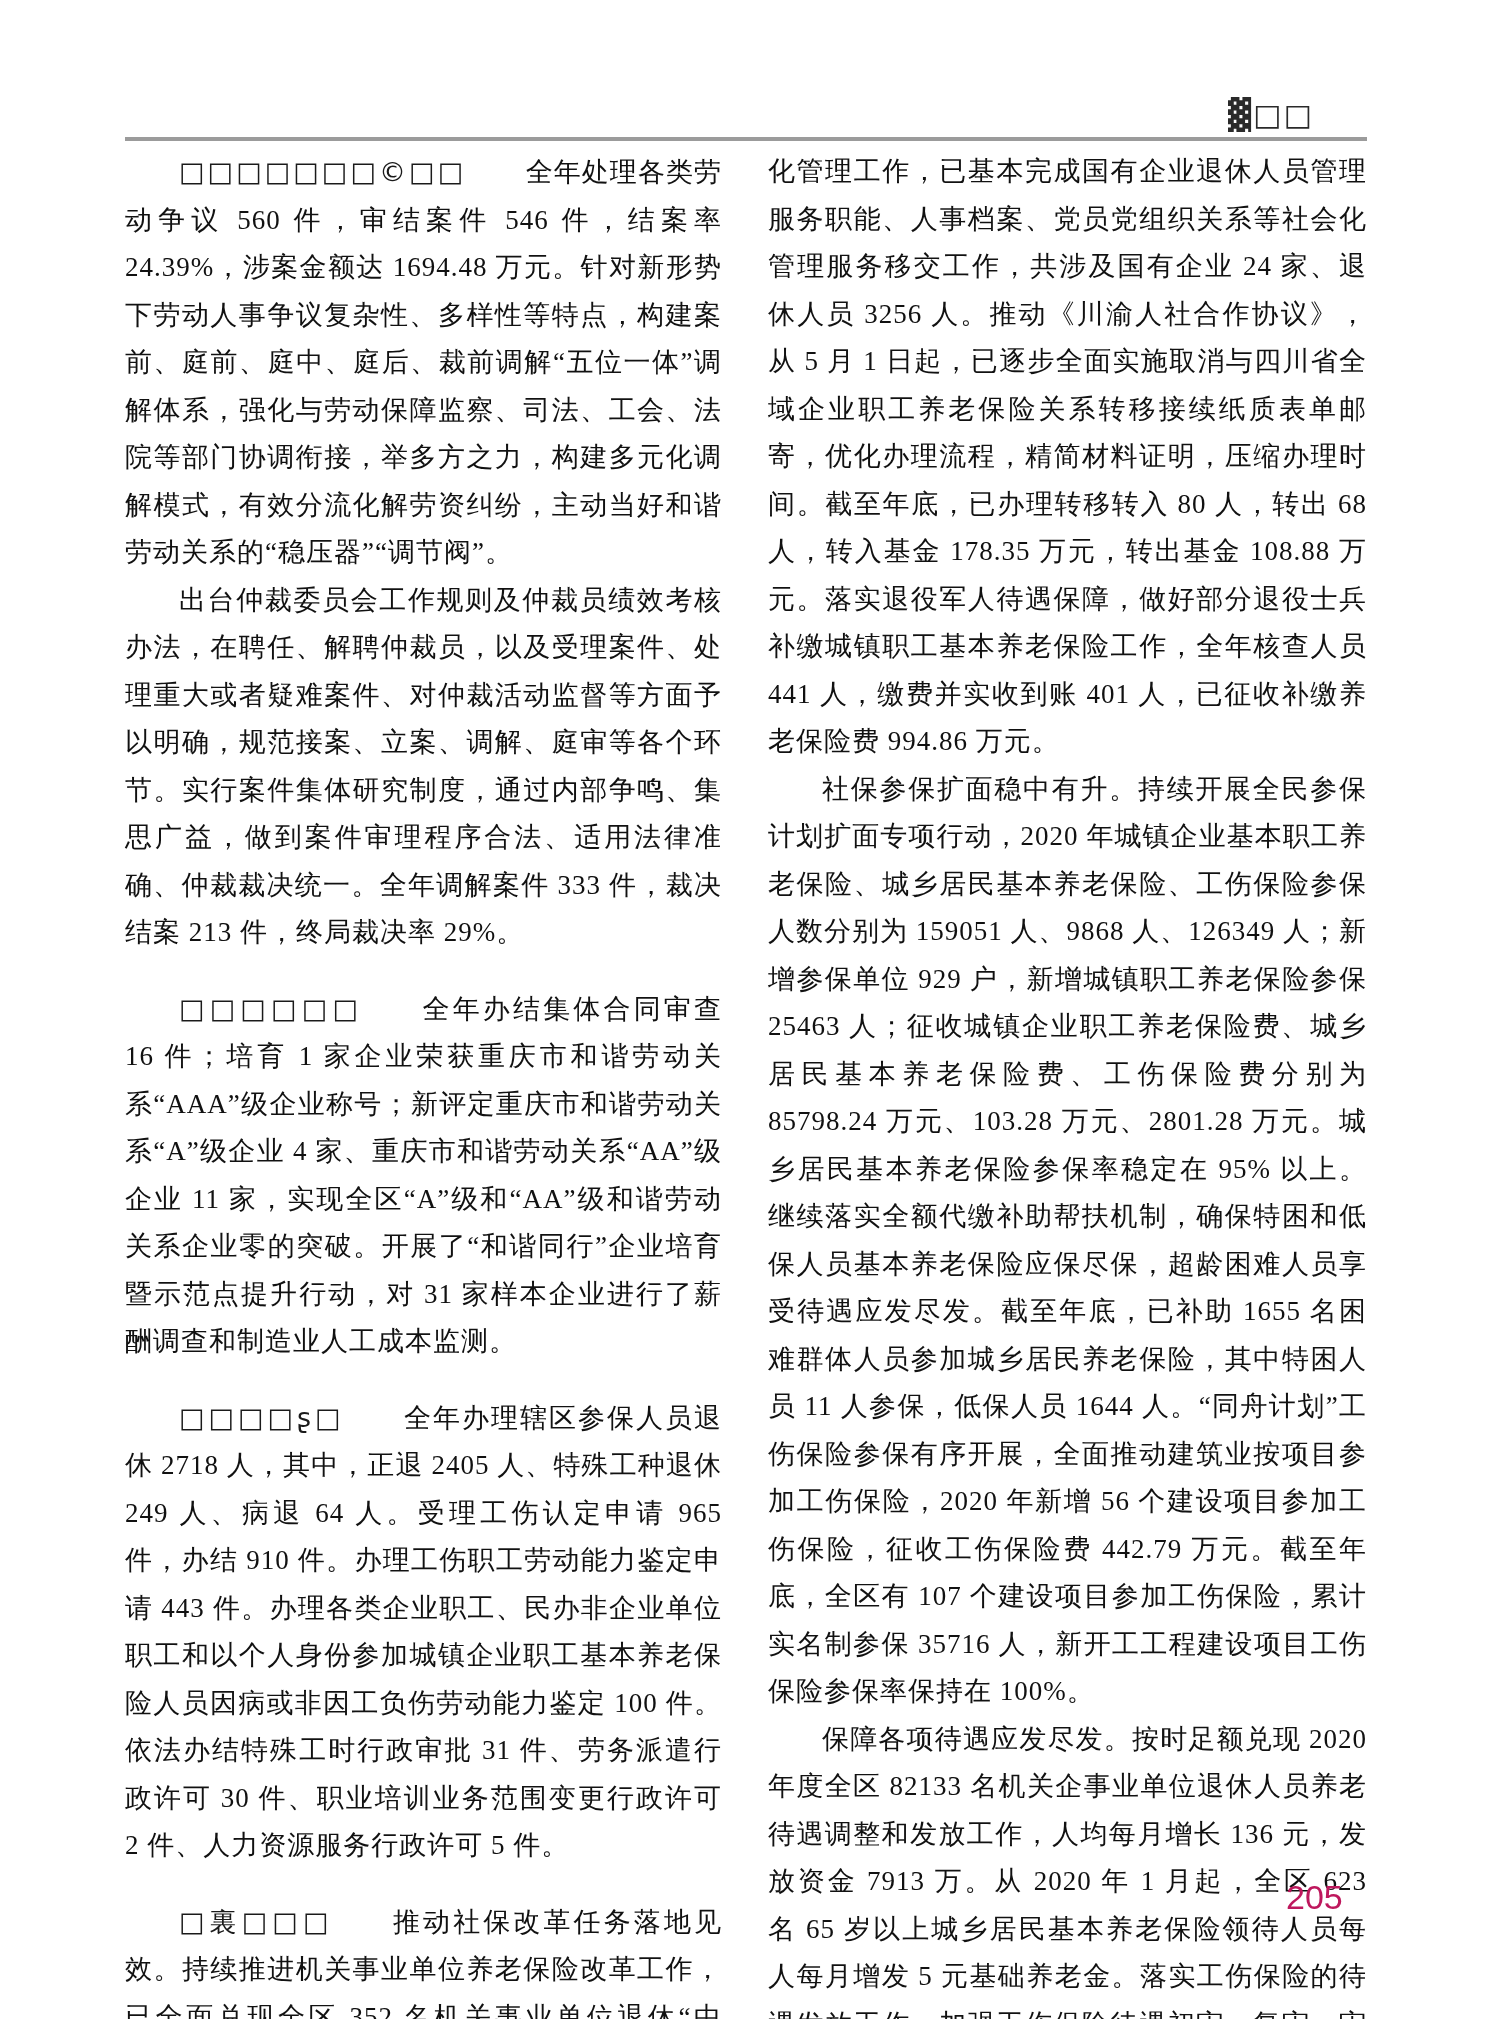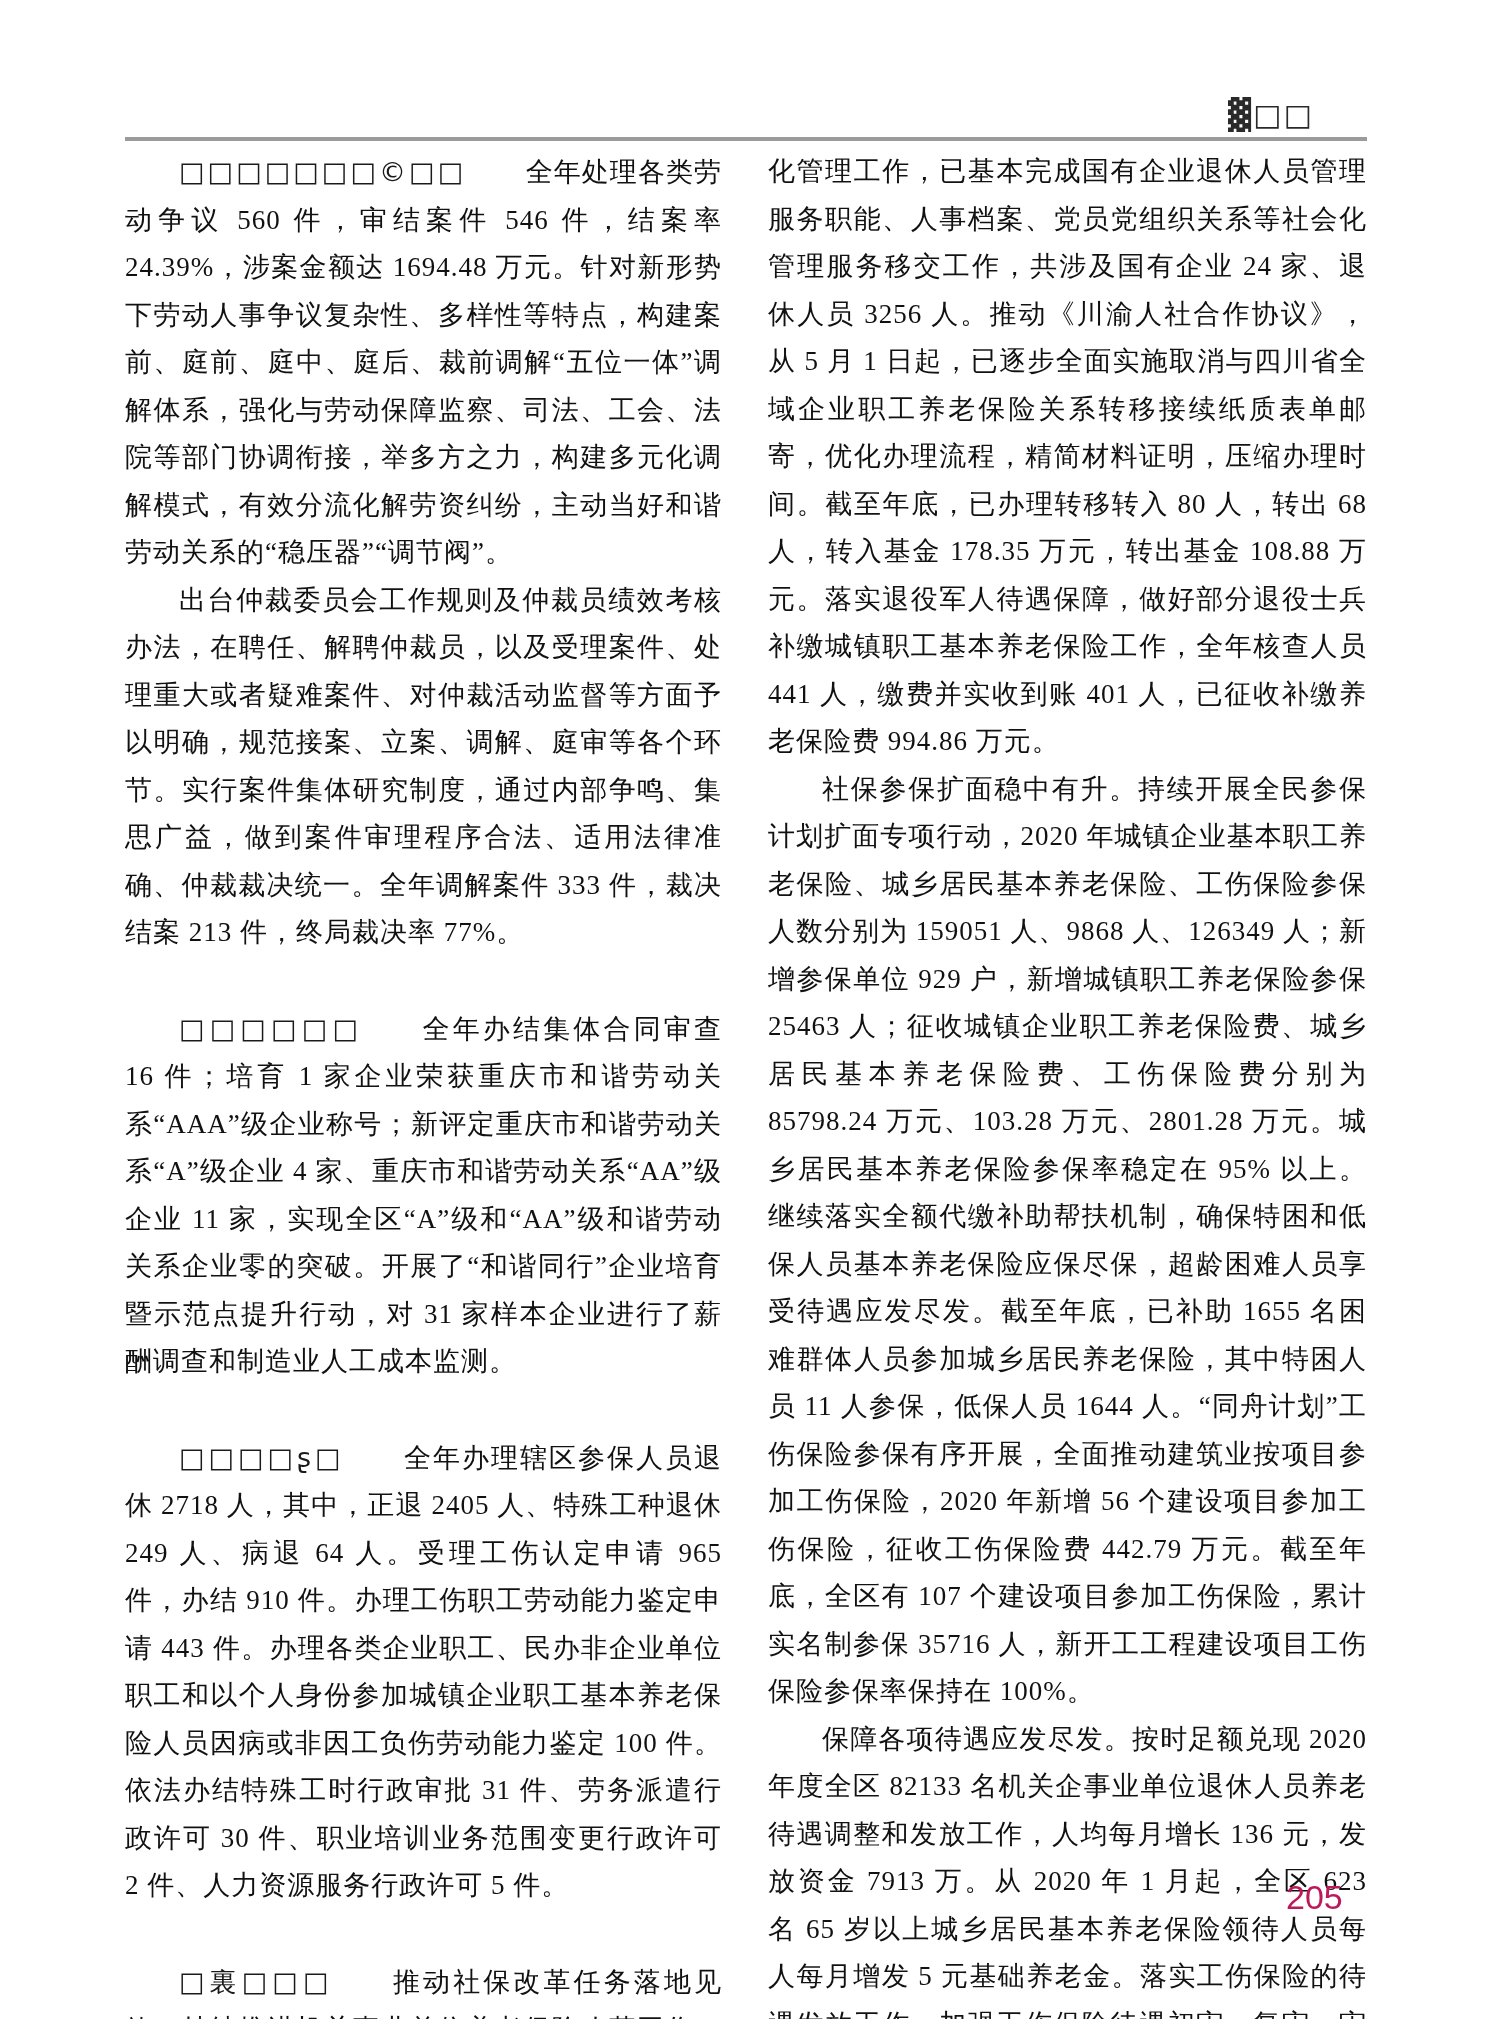--- a/index.html
+++ b/index.html
@@ -25,21 +25,21 @@
   .col{
     position:absolute;top:148px;
     font-size:27px;line-height:47.5px;
     text-align:justify;
     letter-spacing:1px;
   }
   .col-left{left:125px;width:597px;}
   .col-right{left:768px;width:599px;}
   .col p{margin:0;text-indent:2em;}
   .col p.no-indent{text-indent:0;}
-  .col p.gap{margin-top:48px;}
+  .col p.gap{margin-top:28px;}
   .sec-head{
     font-family:"DejaVu Sans",sans-serif;
     letter-spacing:3px;
     margin-right:2.2em;
     color:#1a1a1a;
   }
   .page-num{
     position:absolute;left:1286px;top:1878px;
     font-size:34px;
     font-family:"Liberation Sans","DejaVu Sans",sans-serif;
@@ -55,21 +55,21 @@
 
   <div class="top-rule"></div>
 
   <div class="col col-left">
 
     <p>
       <span class="sec-head">□□□□□□□©□□</span><span>全年处理各类劳动争议 560 件，审结案件 546 件，结案率 24.39%，涉案金额达 1694.48 万元。针对新形势下劳动人事争议复杂性、多样性等特点，构建案前、庭前、庭中、庭后、裁前调解“五位一体”调解体系，强化与劳动保障监察、司法、工会、法院等部门协调衔接，举多方之力，构建多元化调解模式，有效分流化解劳资纠纷，主动当好和谐劳动关系的“稳压器”“调节阀”。</span>
     </p>
 
     <p>
-      <span>出台仲裁委员会工作规则及仲裁员绩效考核办法，在聘任、解聘仲裁员，以及受理案件、处理重大或者疑难案件、对仲裁活动监督等方面予以明确，规范接案、立案、调解、庭审等各个环节。实行案件集体研究制度，通过内部争鸣、集思广益，做到案件审理程序合法、适用法律准确、仲裁裁决统一。全年调解案件 333 件，裁决结案 213 件，终局裁决率 77%。</span>
+      <span>出台仲裁委员会工作规则及仲裁员绩效考核办法，在聘任、解聘仲裁员，以及受理案件、处理重大或者疑难案件、对仲裁活动监督等方面予以明确，规范接案、立案、调解、庭审等各个环节。实行案件集体研究制度，通过内部争鸣、集思广益，做到案件审理程序合法、适用法律准确、仲裁裁决统一。全年调解案件 333 件，裁决结案 213 件，终局裁决率 29%。</span>
     </p>
 
     <p class="gap">
       <span class="sec-head">□□□□□□</span><span>全年办结集体合同审查 16 件；培育 1 家企业荣获重庆市和谐劳动关系“AAA”级企业称号；新评定重庆市和谐劳动关系“A”级企业 4 家、重庆市和谐劳动关系“AA”级企业 11 家，实现全区“A”级和“AA”级和谐劳动关系企业零的突破。开展了“和谐同行”企业培育暨示范点提升行动，对 31 家样本企业进行了薪酬调查和制造业人工成本监测。</span>
     </p>
 
     <p class="gap">
       <span class="sec-head">□□□□ʂ□</span><span>全年办理辖区参保人员退休 2718 人，其中，正退 2405 人、特殊工种退休 249 人、病退 64 人。受理工伤认定申请 965 件，办结 910 件。办理工伤职工劳动能力鉴定申请 443 件。办理各类企业职工、民办非企业单位职工和以个人身份参加城镇企业职工基本养老保险人员因病或非因工负伤劳动能力鉴定 100 件。依法办结特殊工时行政审批 31 件、劳务派遣行政许可 30 件、职业培训业务范围变更行政许可 2 件、人力资源服务行政许可 5 件。</span>
     </p>
 

